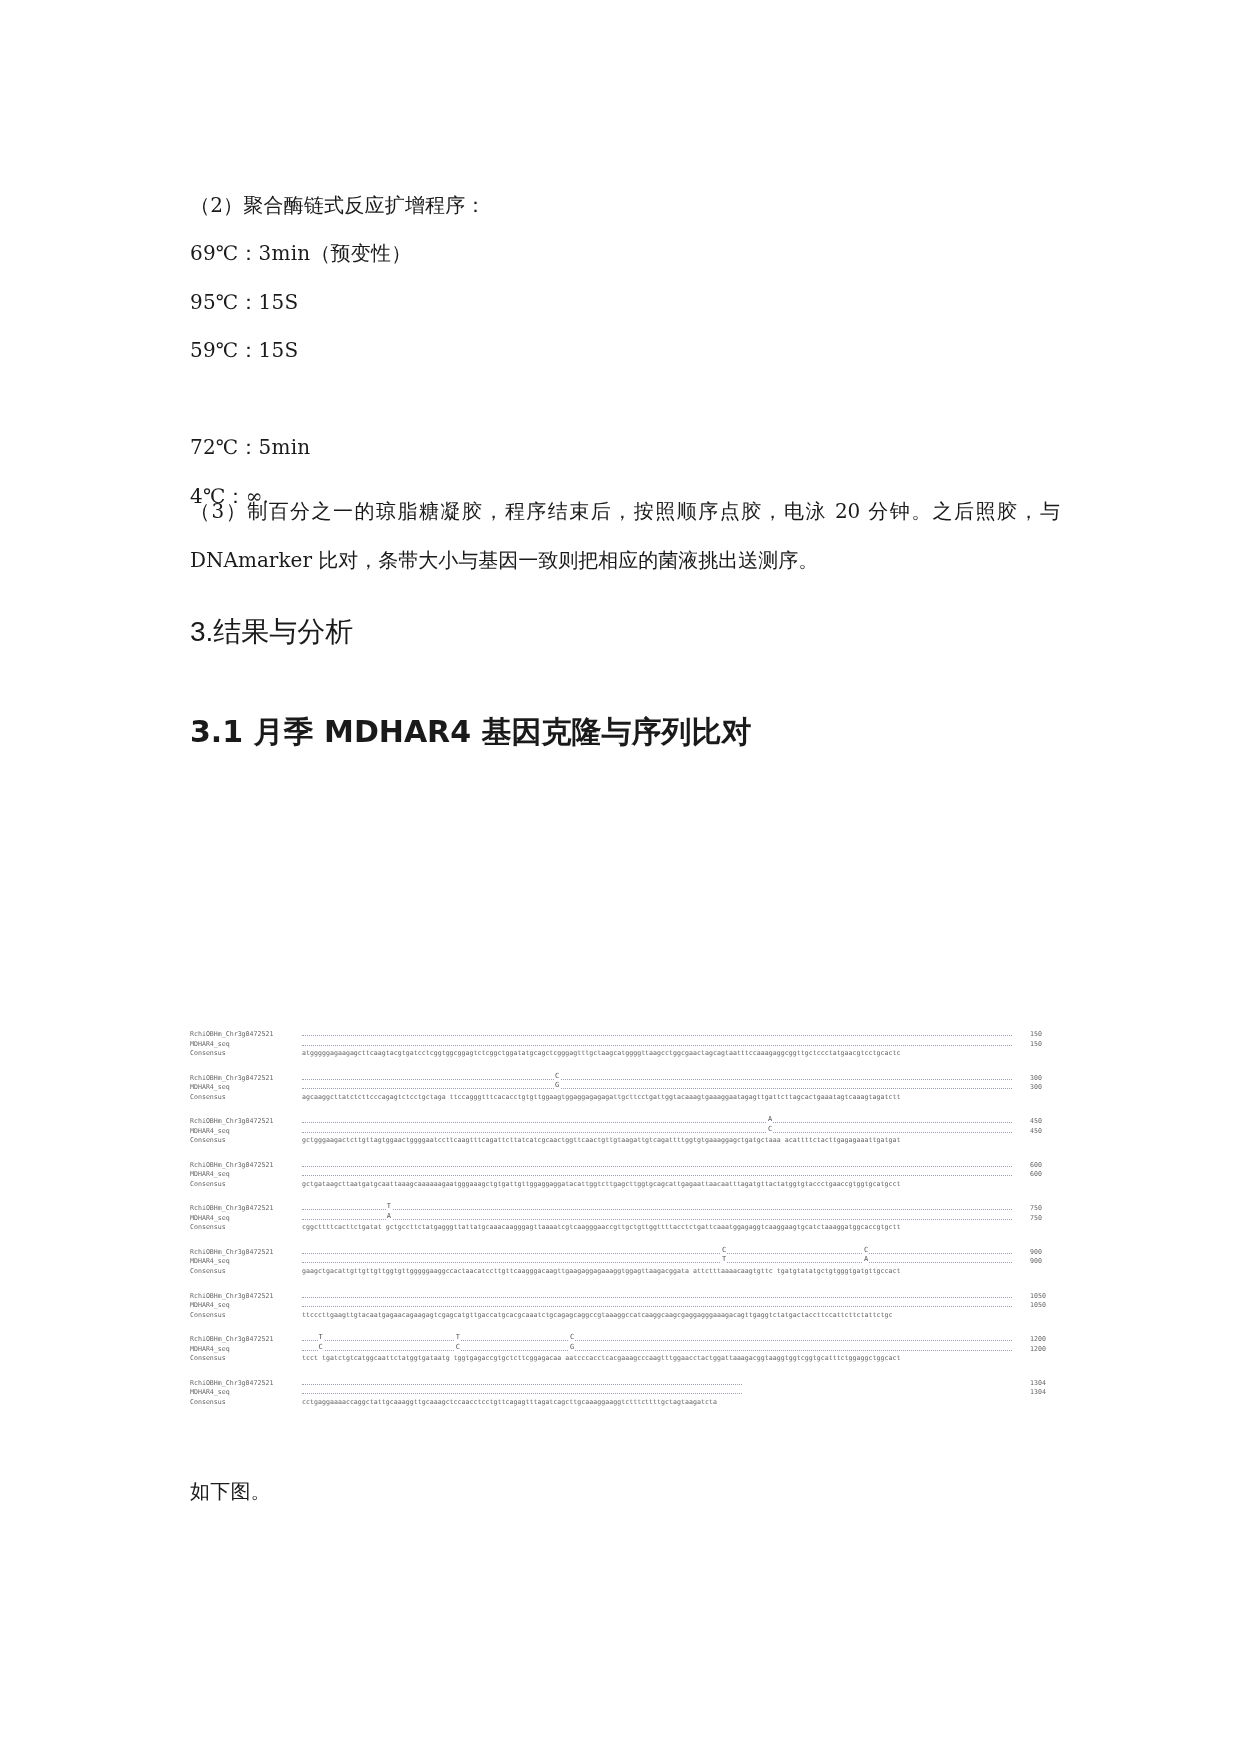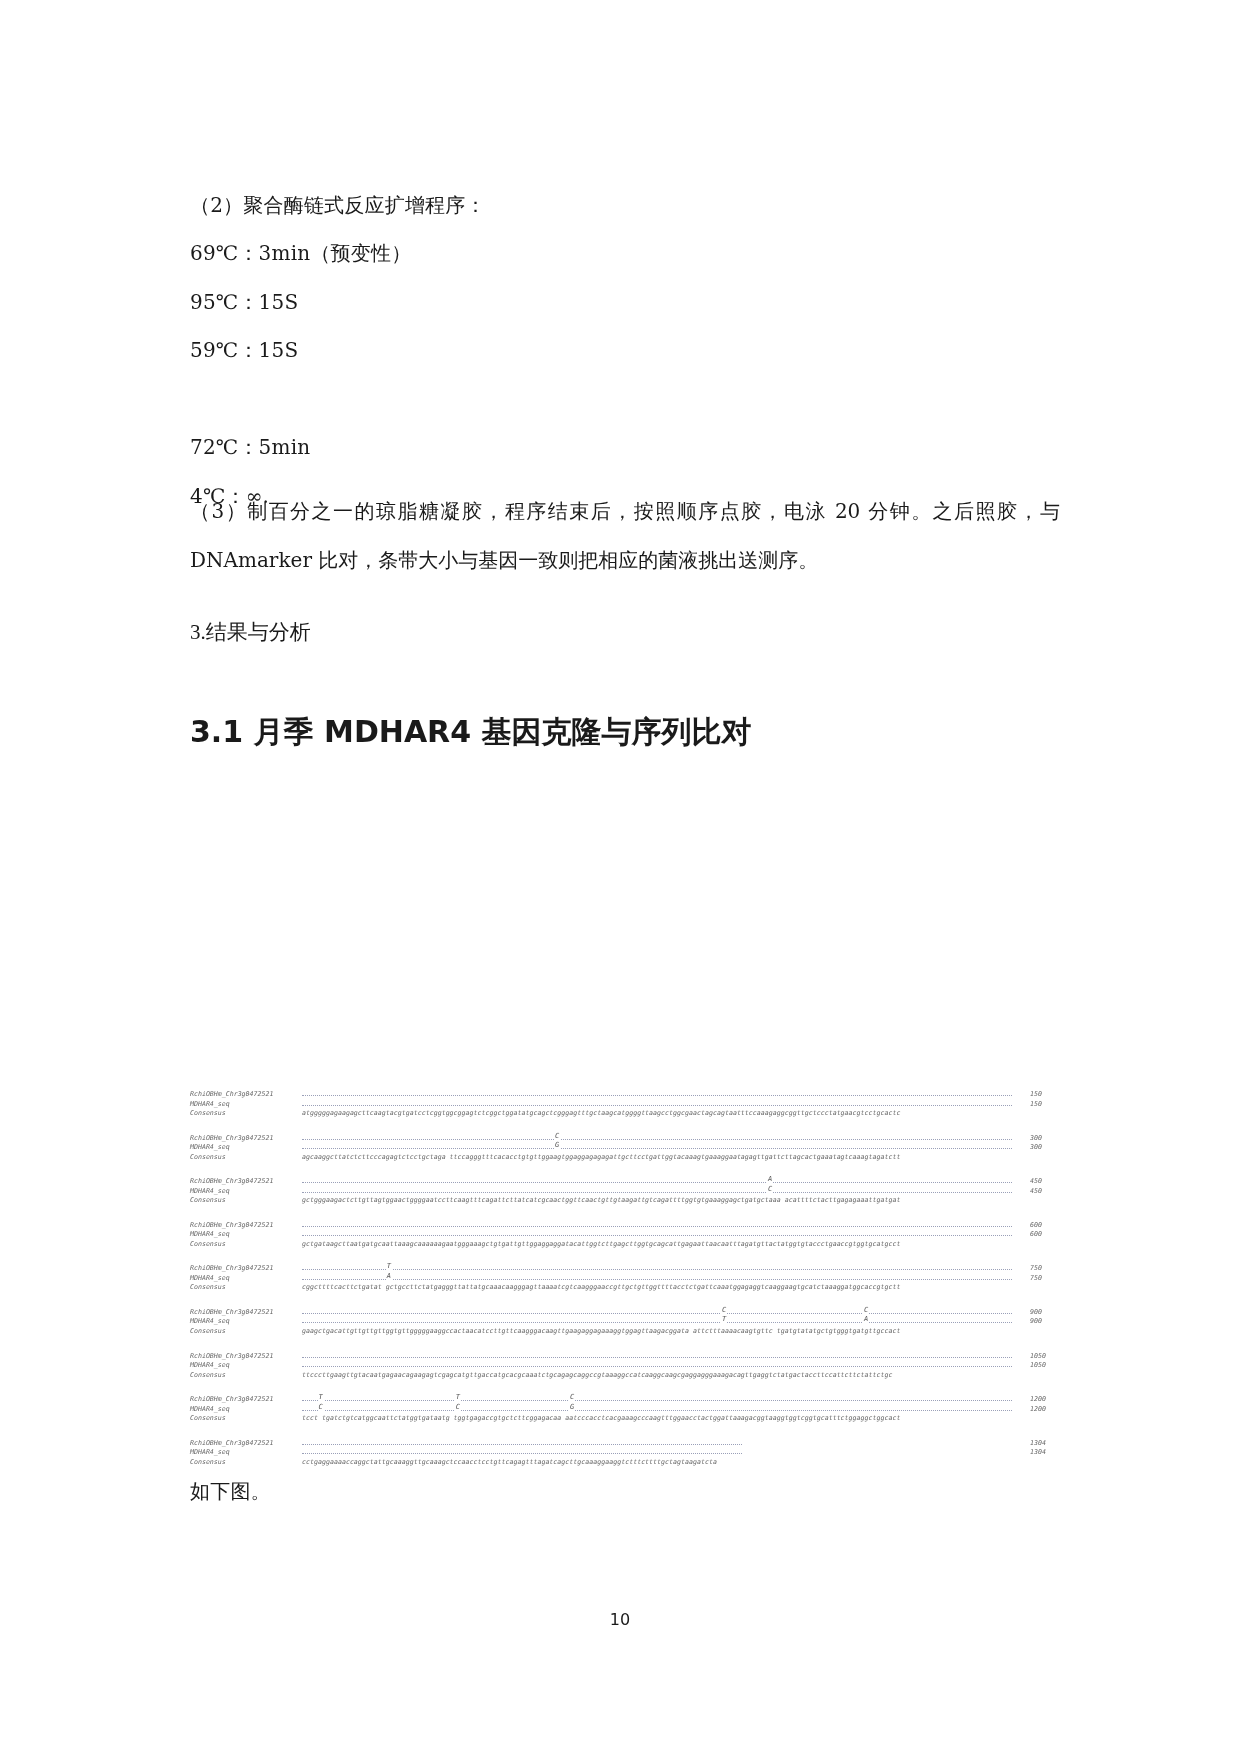--- a/index.html
+++ b/index.html
@@ -1,22 +1,22 @@
 <!DOCTYPE html>
 <html><head>
   <meta charset="utf-8">
   <style>
     html, body { margin: 0; padding: 0; background: #ffffff; }
     body { width: 1240px; height: 1754px; position: relative; overflow: hidden; color: #1a1a1a; }
     .page { position: absolute; left: 0; top: 0; width: 1240px; height: 1754px; }
     .line { position: absolute; left: 190px; font-family: "DejaVu Serif", "Liberation Serif", serif; font-size: 20px; line-height: 28px; white-space: nowrap; letter-spacing: 0.2px; margin-top: 37px; }
     .para { position: absolute; left: 190px; width: 870px; font-family: "DejaVu Serif", "Liberation Serif", serif; font-size: 20px; line-height: 49px; text-align: justify; text-align-last: left; }
-    .h2 { position: absolute; left: 190px; font-family: Liberation Serif, serif; font-size: 21px; line-height: 34px; text-align: right; }
+    .h2 { position: absolute; left: 190px; font-family: Liberation Sans, sans-serif; font-size: 28px; line-height: 34px; text-align: right; }
     .h3 { position: absolute; left: 190px; font-family: "DejaVu Sans", "Liberation Sans", sans-serif; font-size: 30px; font-weight: bold; line-height: 40px; text-align: right; }
-    .align { position: absolute; left: 190px; top: 1090px; width: 870px; font-family: "DejaVu Sans Mono", "Liberation Mono", monospace; color: #555; font-style: italic; }
+    .align { position: absolute; left: 190px; top: 1030px; width: 870px; font-family: "DejaVu Sans Mono", "Liberation Mono", monospace; color: #555; }
     .block { position: relative; height: 43.6px; }
     .arow { position: relative; height: 9.5px; font-size: 6.6px; line-height: 9.5px; white-space: nowrap; }
     .arow .name { position: absolute; left: 0; width: 100px; color: #666; }
     .arow .dots { position: absolute; left: 112px; width: 710px; top: 5px; border-top: 1px dotted #9aa0b8; }
     .arow .mm { position: absolute; top: -2px; font-size: 7px; color: #555; background: #fff; padding: 0 1px; }
     .arow .num { position: absolute; left: 840px; color: #666; }
     .arow .cons { position: absolute; left: 112px; letter-spacing: 0.02px; color: #666; }
     .pgnum { position: absolute; top: 1610px; left: 0; width: 1240px; text-align: center; font-family: "DejaVu Sans", "Liberation Sans", sans-serif; font-size: 16px; }
   </style>
 </head>
@@ -196,14 +196,13 @@
         </div>
         <div class="arow">
           <span class="name">Consensus</span>
           <span class="cons">cctgaggaaaaccaggctattgcaaaggttgcaaagctccaacctcctgttcagagtttagatcagcttgcaaaggaaggtctttcttttgctagtaagatcta</span>
         </div>
       </div>
     </div>
 
   <div class="line" style="top:1440px">如下图。</div>
 
-  <div class="pgnum">10</div>
 </div>
 
 </body></html>

